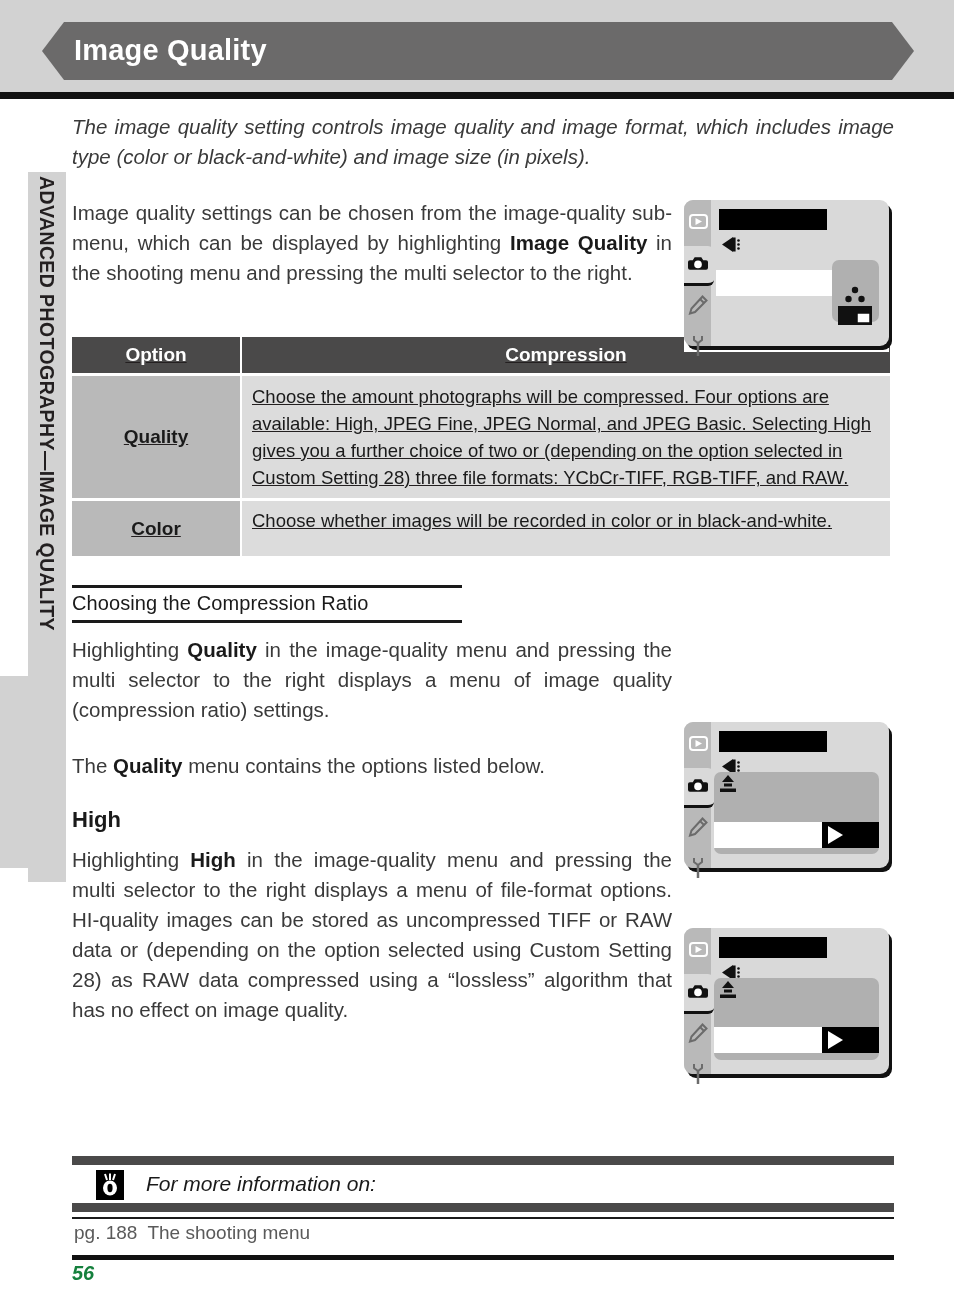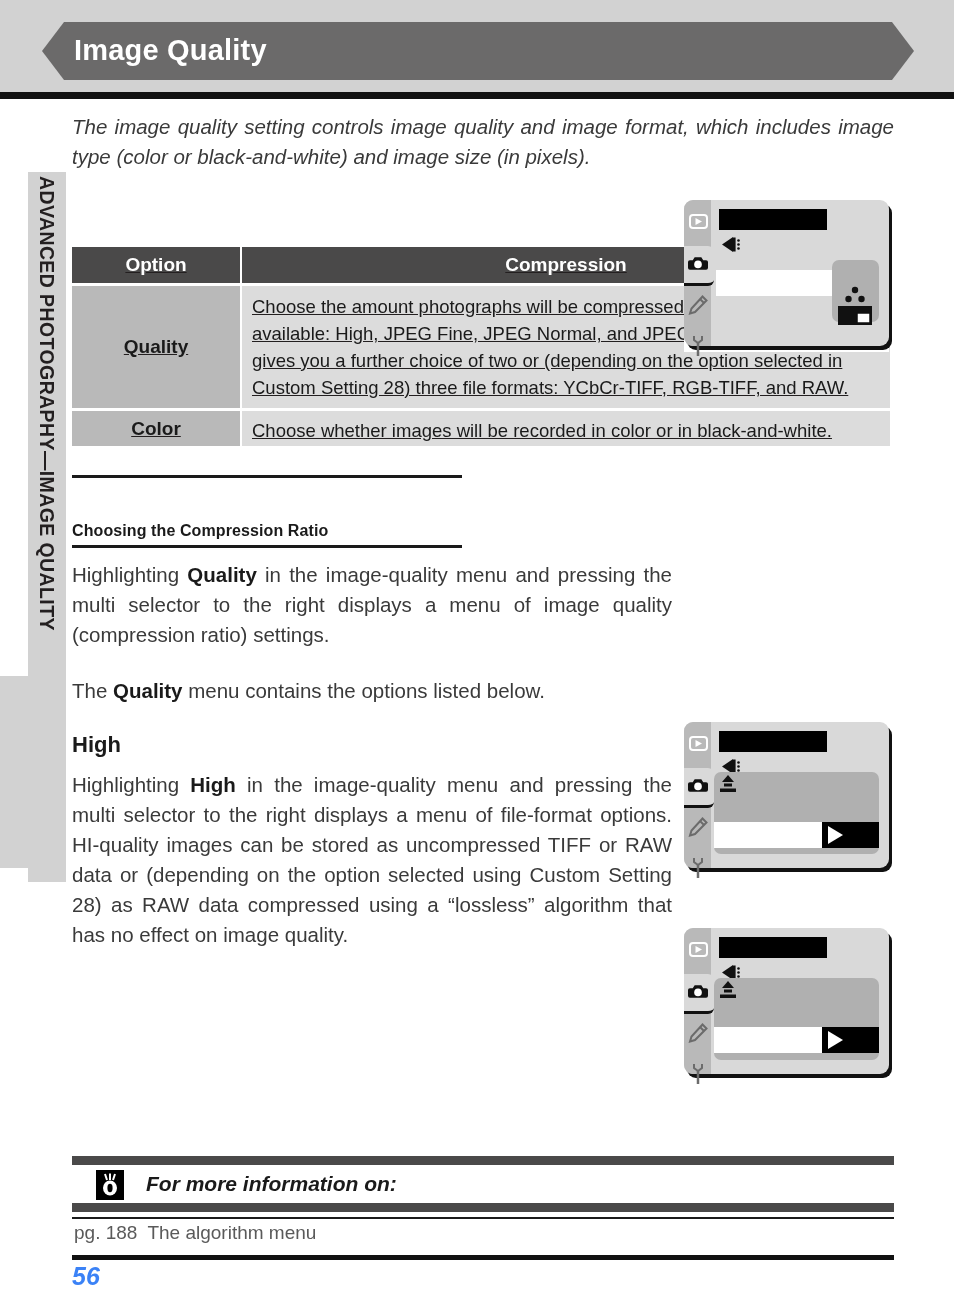--- a/index.html
+++ b/index.html
@@ -130,37 +130,36 @@
     padding: 6px 4px;
   }
   table.opts td.desc-cell {
     background: #dcdcdc;
     font-size: 18.5px;
     line-height: 27px;
     color: #1a1a1a;
     padding: 7px 10px;
     text-align: left;
   }
-  table.opts td.desc-cell.tight { padding-top: 6px; padding-bottom: 2px; }
+  table.opts td.desc-cell.tight { padding-top: 6px; padding-bottom: 22px; }
 
   
   .sec-head-wrap { width: 390px; }
   .rule-top {
     height: 3px; background: #1a1a1a; width: 390px;
   }
   .rule-bot {
     height: 3px; background: #1a1a1a; width: 390px; margin-top: 2px;
   }
   .sec-head {
-    font-size: 16px;
-    font-weight: bold;
+    font-size: 20px;
+    font-weight: normal;
     color: #1a1a1a;
     padding: 4px 0 3px 0;
     letter-spacing: 0.1px;
-    margin-top: 40px;
   }
 
   h3.subhead {
     margin: 0;
     font-size: 22px;
     font-weight: bold;
     color: #1a1a1a;
   }
 
   
@@ -252,21 +251,21 @@
     position: absolute;
     left: 96px; top: 1170px;
     width: 28px; height: 30px;
     background: #000000;
     display: flex; align-items: center; justify-content: center;
   }
   .foot-title {
     position: absolute;
     left: 146px; top: 1172px;
     font-size: 21px;
-    font-weight: bold;
+    font-weight: normal;
     font-style: italic;
     color: #1a1a1a;
     text-align: right;
   }
   .foot-bar-bot {
     position: absolute;
     left: 72px; top: 1203px;
     width: 822px; height: 9px;
     background: #4a4949;
   }
@@ -285,24 +284,24 @@
   .foot-ref .pg { margin-right: 10px; }
   .foot-rule-thick {
     position: absolute;
     left: 72px; top: 1255px;
     width: 822px; height: 5px;
     background: #111111;
   }
   .pageno {
     position: absolute;
     left: 72px; top: 1262px;
-    font-size: 25px;
+    font-size: 20px;
     font-weight: bold;
     font-style: italic;
-    color: #3b82f6;
+    color: #15803d;
   }
 </style>
 </head>
 <body>
 
 <div class="topband"></div>
 <div class="title-banner">
   <div class="title-text">Image Quality</div>
 </div>
 <div class="topband-rule"></div>
@@ -310,20 +309,21 @@
 <div class="vtab-block"></div>
 <div class="vtab-strip"></div>
 <div class="vtab-label">ADVANCED PHOTOGRAPHY—IMAGE QUALITY</div>
 
 <div class="content">
 
   <p class="body para-full">The image quality setting controls image quality and image format, which includes image type (color or black-and-white) and image size (in pixels).</p>
 
   <div class="gap-lg"></div>
 
+  <p class="body para-narrow"><span>Image quality settings can be chosen from the image-quality sub-menu, which can be displayed by highlighting </span><b>Image Quality</b><span> in the shooting menu and pressing the multi selector to the right.</span></p>
 
   <div class="gap-lg"></div>
 
 
   <div class="gap-md"></div>
 
   <table class="opts">
     <thead>
       <tr>
         <th class="c-opt">Option</th>
@@ -549,16 +549,16 @@
   <svg width="22" height="24" viewBox="0 0 22 24">
     <path d="M6 1 L8 7 M11 0.5 L11 7 M16 1 L14 7" stroke="#ffffff" stroke-width="2" fill="none"></path>
     <ellipse cx="11" cy="15" rx="7" ry="7.5" fill="#ffffff"></ellipse>
     <ellipse cx="11" cy="15" rx="2.6" ry="4.2" fill="#000000"></ellipse>
   </svg>
 </div>
 <div class="foot-title">For more information on:</div>
 <div class="foot-bar-bot"></div>
 <div class="foot-hair"></div>
 <div class="foot-ref">
-  <span class="pg">pg. 188</span><span>The algorithm menu</span>
+  <span class="pg">pg. 188</span><span>The shooting menu</span>
 </div>
 <div class="foot-rule-thick"></div>
 <div class="pageno">56</div>
 
 </body></html>

